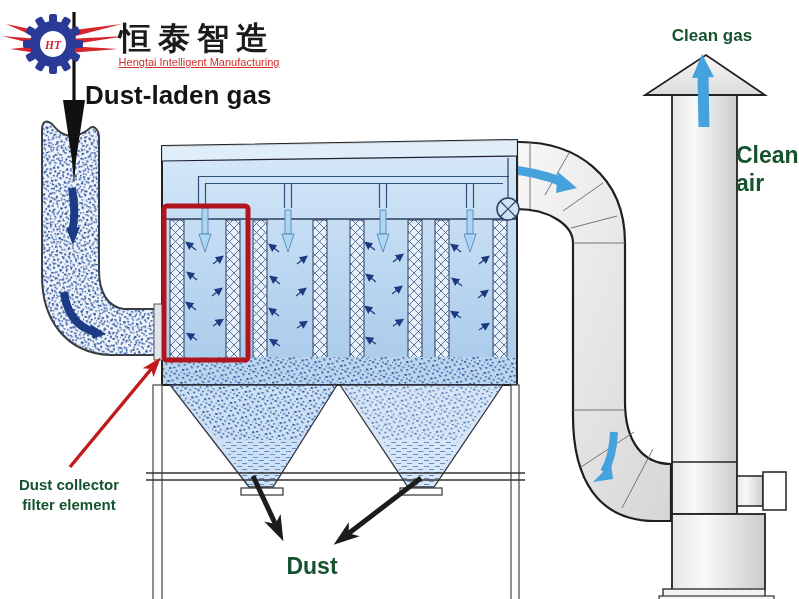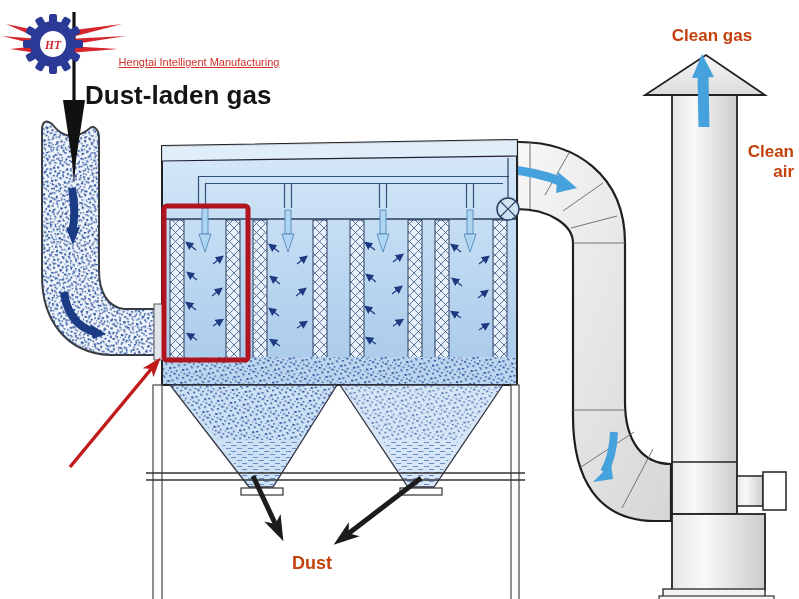--- a/index.html
+++ b/index.html
@@ -1,26 +1,26 @@
 <!DOCTYPE html>
 <html><head>
 <meta charset="utf-8">
 <style>
   html,body{margin:0;padding:0;background:#fff;}
   #stage{position:relative;width:799px;height:599px;background:#ffffff;overflow:hidden;
          font-family:"Liberation Sans",sans-serif;margin-top:12px;}
   #stage svg{position:absolute;left:0;top:0;}
-  .lbl{position:absolute;color:#c2410c;}
+  .lbl{position:absolute;color:#14532d;}
   .brand-zh{left:119px;top:5px;font-size:32px;font-weight:bold;letter-spacing:7px;color:#1b1b1b;white-space:nowrap;}
   .brand-en{left:118px;top:44px;width:162px;text-align:center;font-size:11px;color:#d13028;white-space:nowrap;text-decoration:underline;}
   .dust-laden{left:85px;top:68px;font-size:26px;font-weight:600;color:#141414;white-space:nowrap;}
   .clean-gas{left:660px;top:14px;width:104px;text-align:center;font-size:17px;font-weight:600;}
-  .clean-air{left:736px;top:130px;width:58px;text-align:right;font-size:17px;font-weight:600;line-height:1.2;}
+  .clean-air{left:736px;top:130px;width:58px;text-align:left;font-size:23px;font-weight:600;line-height:1.2;}
   .callout{left:4px;top:463px;width:130px;text-align:center;font-size:15px;font-weight:600;line-height:1.3;}
-  .dust-lbl{left:280px;top:541px;width:64px;text-align:center;font-size:18px;font-weight:600;}
+  .dust-lbl{left:280px;top:541px;width:64px;text-align:center;font-size:23px;font-weight:600;}
 </style>
 </head>
 <body>
 
 <div id="stage">
 
 <svg width="799" height="599" viewBox="0 0 799 599">
   <defs>
     <linearGradient id="gBody" x1="0" y1="0" x2="0" y2="1">
       <stop offset="0" stop-color="#d7e9f9"></stop>
@@ -287,18 +287,20 @@
       </g>
       <circle cx="53" cy="32" r="23"></circle>
       <circle cx="53" cy="32" r="13" fill="#ffffff"></circle>
       <text x="53" y="36.5" text-anchor="middle" font-family="Liberation Serif, serif" font-size="11.5" font-weight="bold" font-style="italic" fill="#cf2330">HT</text>
     </g>
   </g>
 
   <line x1="148" y1="590" x2="799" y2="590" stroke="#2b2b2b" stroke-width="3.5"></line>
 </svg>
 
+<div class="lbl brand-zh">恒泰智造</div>
 <div class="lbl brand-en">Hengtai Intelligent Manufacturing</div>
 <div class="lbl dust-laden">Dust-laden gas</div>
 <div class="lbl clean-gas">Clean gas</div>
 <div class="lbl clean-air">Clean air</div>
+<div class="lbl callout">Dust collector filter element</div>
 <div class="lbl dust-lbl">Dust</div>
 
 </div>
 </body></html>

